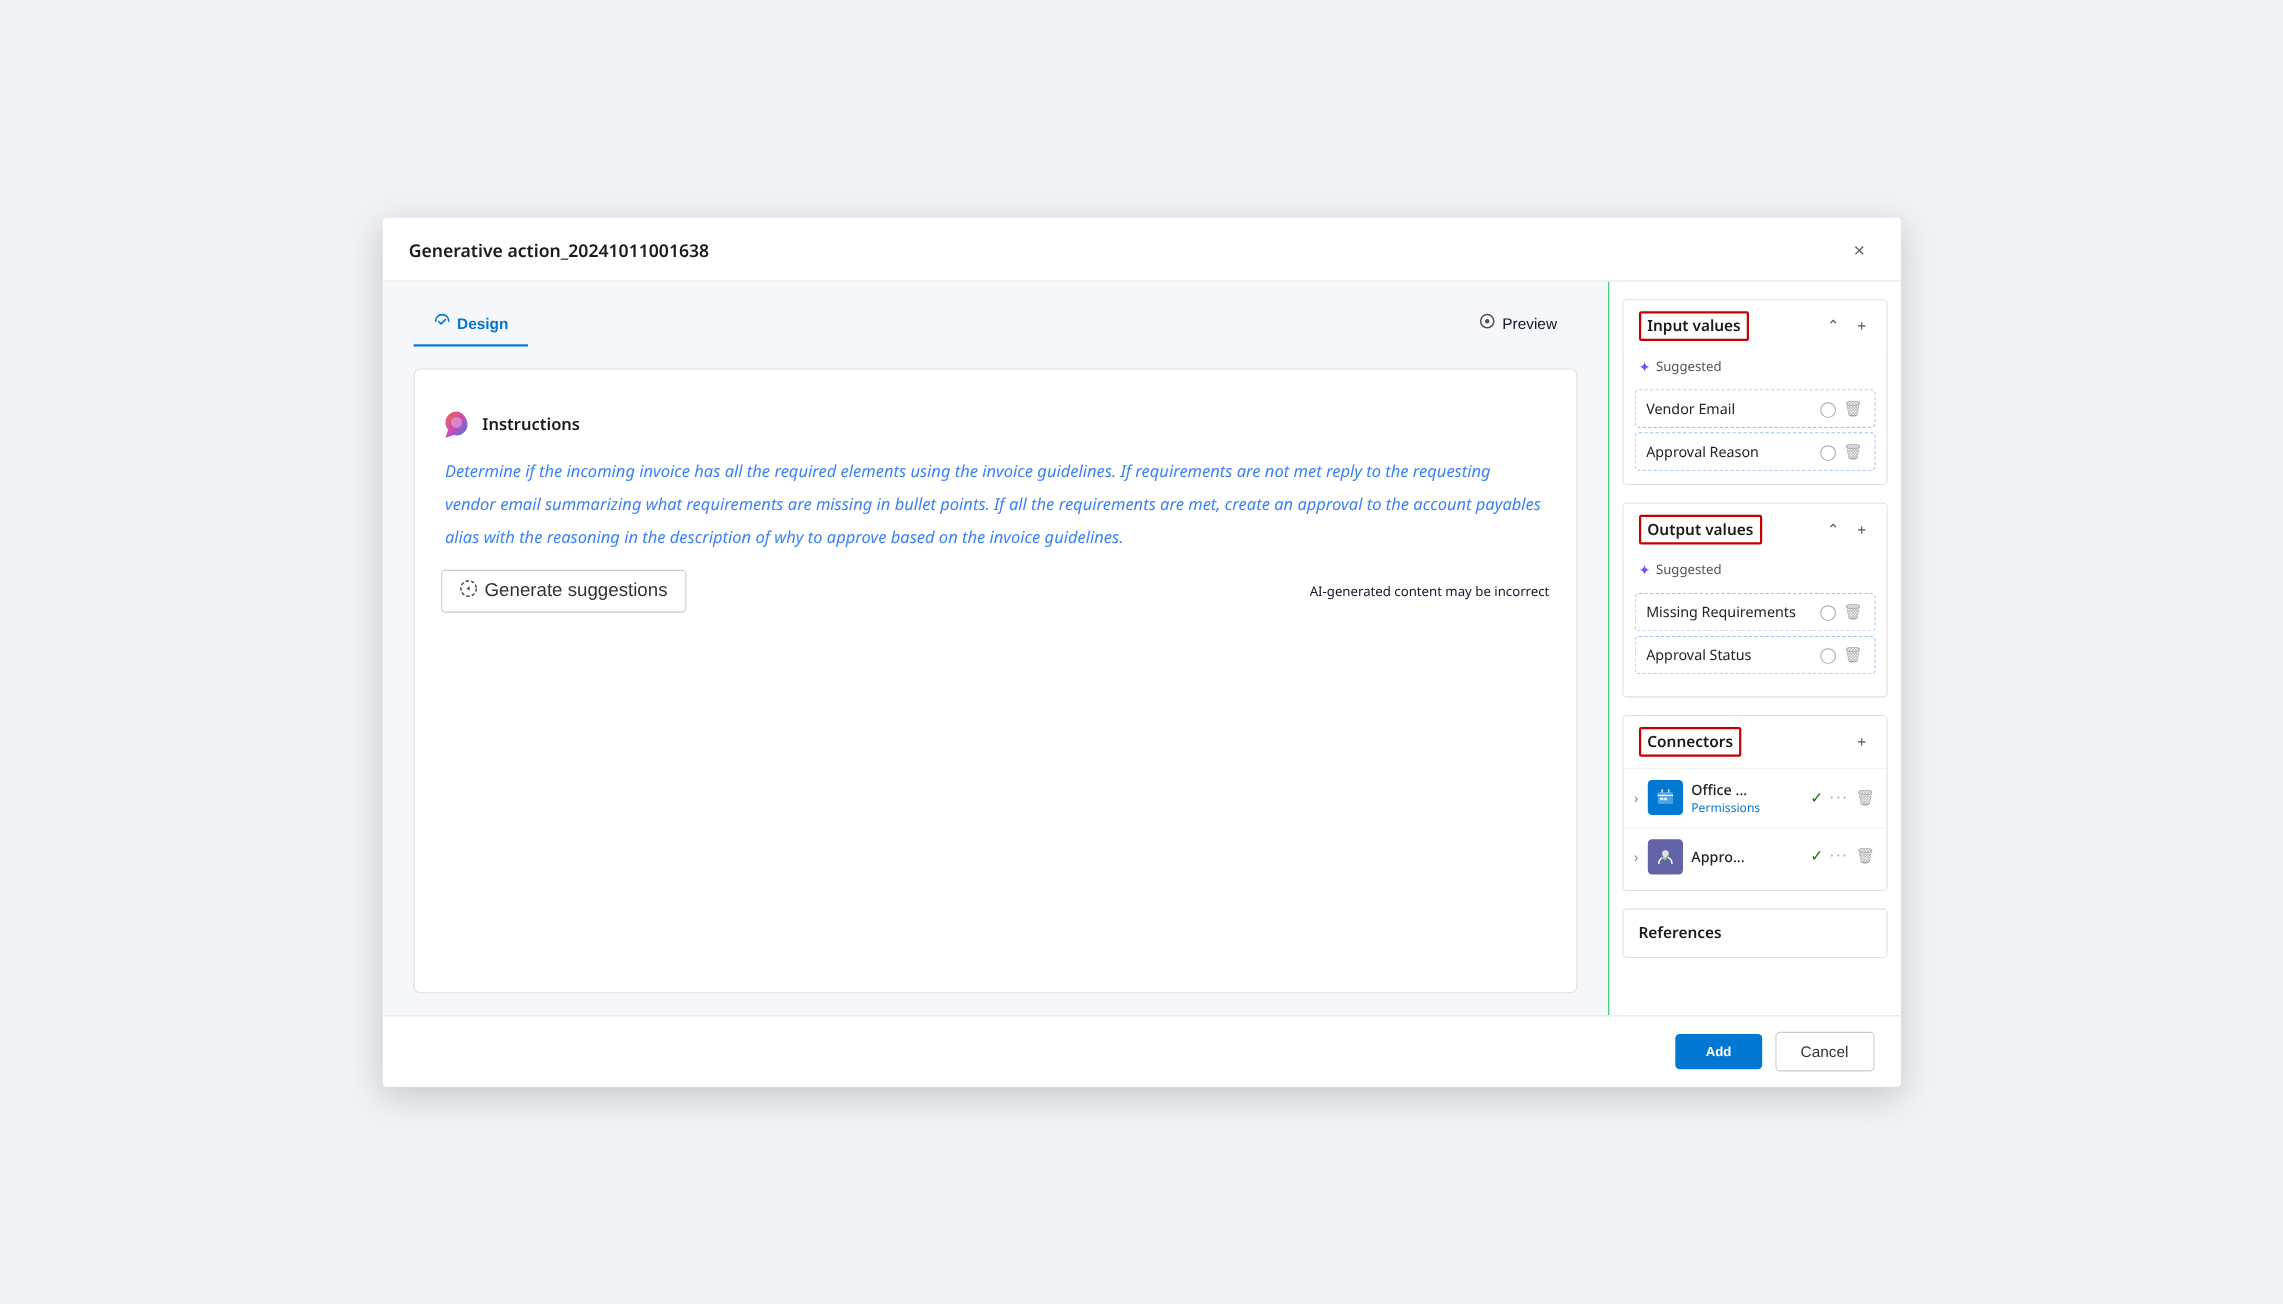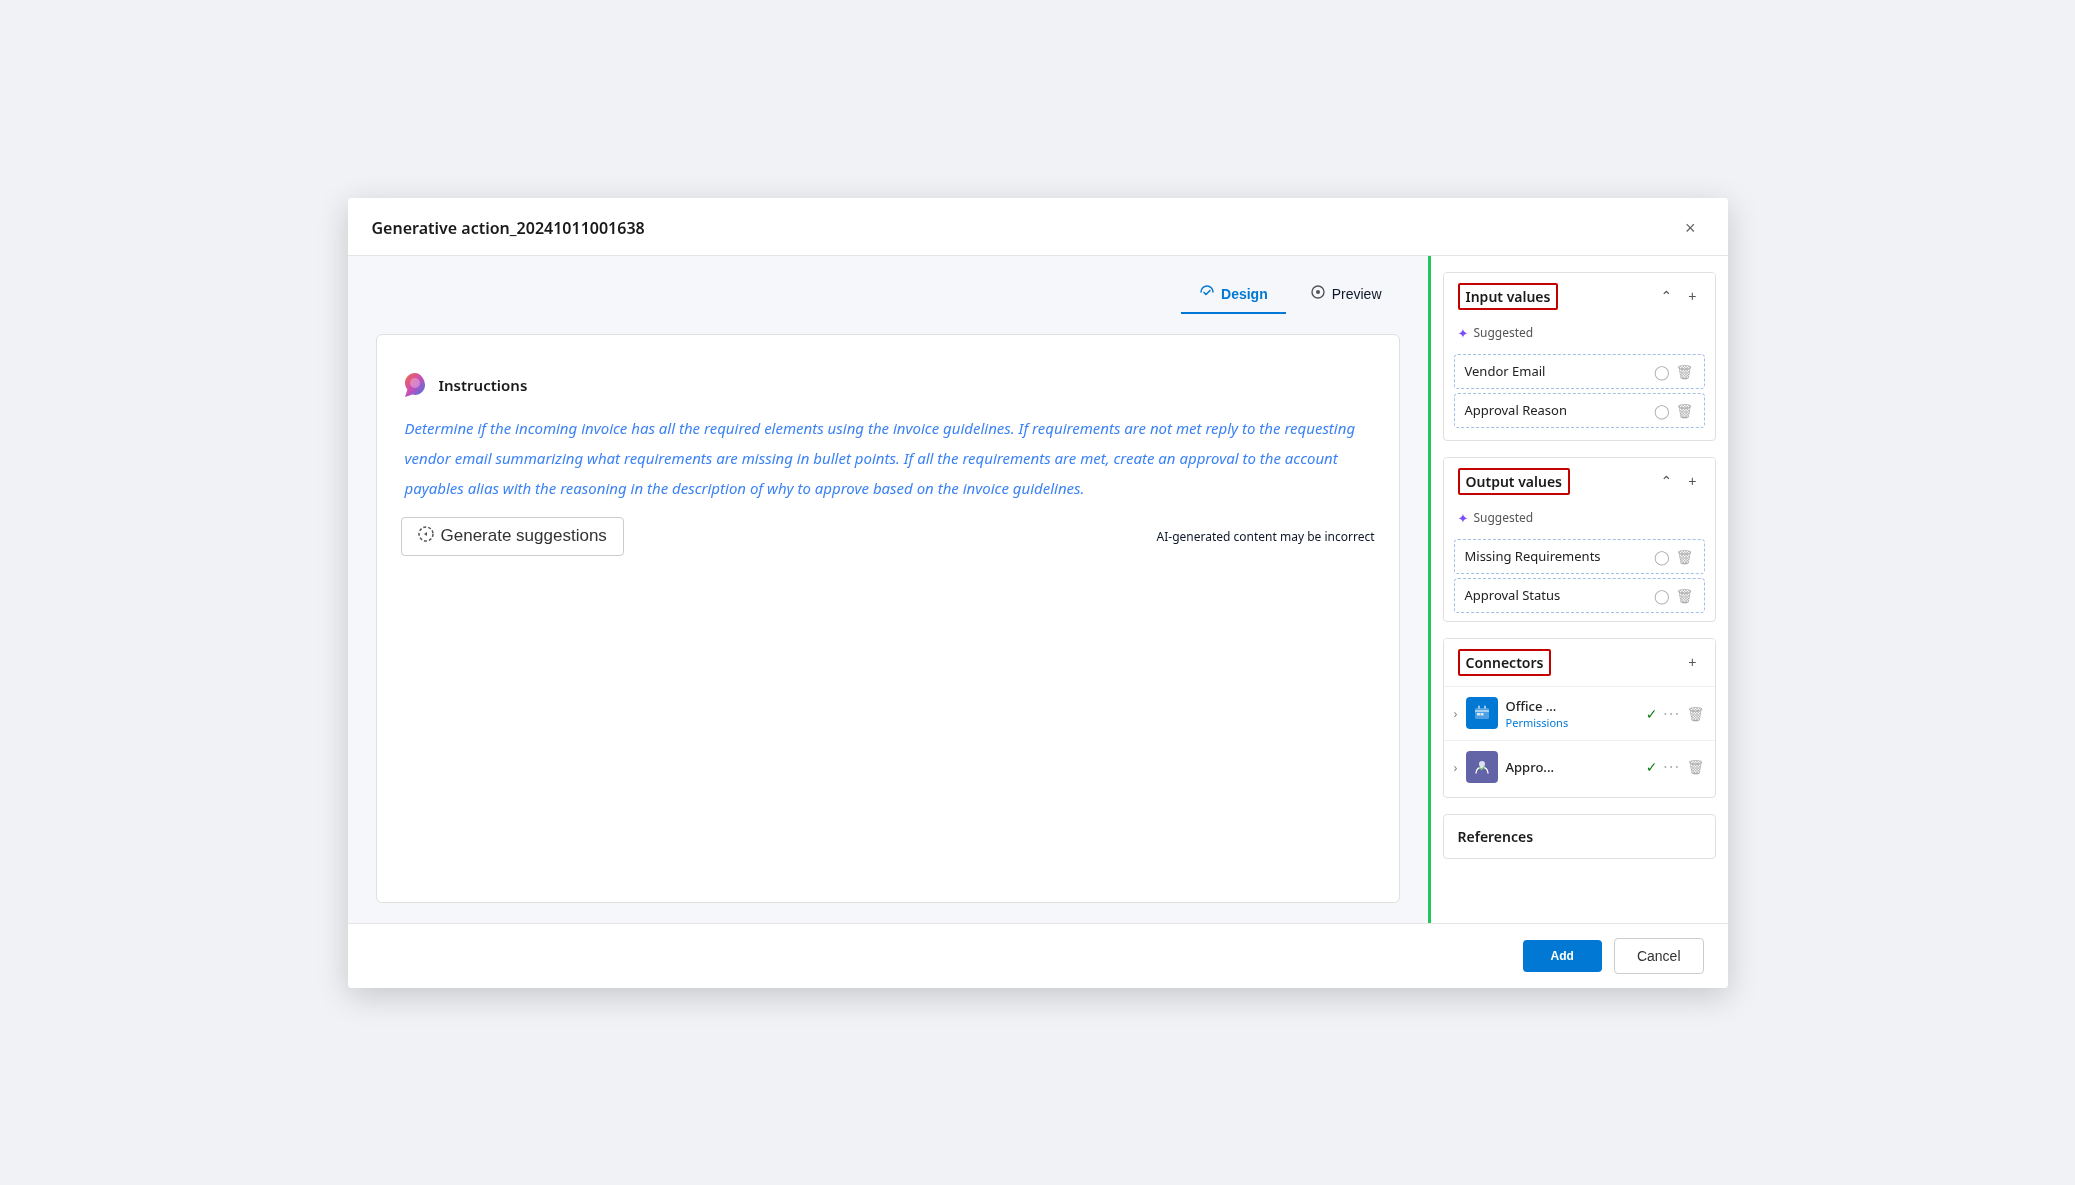--- a/index.html
+++ b/index.html
@@ -54,21 +54,21 @@
     .main-area {
       flex: 1;
       padding: 20px 28px;
       background: #f5f7fa;
       display: flex;
       flex-direction: column;
     }
     .tab-bar {
       display: flex;
       align-items: center;
-      justify-content: flex-end;
+      justify-content: space-between;
       gap: 6px;
       margin-bottom: 20px;
     }
     .tab {
       display: flex;
       align-items: center;
       gap: 6px;
       padding: 8px 18px;
       border: none;
       background: none;
@@ -129,22 +129,22 @@
       font-size: 17px;
       color: #333;
     }
     .ai-disclaimer {
       font-size: 12px;
       color: #0f172a;
       text-align: right;
     }
     
     .sidebar {
-      width: 300px;
-      border-left: 3px solid #22c55e;
+      width: 266px;
+      border-left: 1px solid #22c55e;
       background: #fff;
       overflow-y: auto;
       padding: 16px 0;
     }
     .sidebar-section {
       margin: 0 12px 16px 12px;
       border: 1px solid #e0e0e0;
       border-radius: 4px;
       overflow: hidden;
     }
@@ -420,21 +420,21 @@
           <span style="color:#7c4dff; font-size:13px;">✦</span>
           <span>Suggested</span>
         </div>
         <div class="input-row">
           <span class="input-row-label">Missing Requirements</span>
           <div class="input-row-actions">
             <span class="check-icon">◯</span>
             <span class="trash-icon">🗑</span>
           </div>
         </div>
-        <div class="input-row" style="margin-bottom: 8px;">
+        <div class="input-row" style="margin-bottom: 20px;">
           <span class="input-row-label">Approval Status</span>
           <div class="input-row-actions">
             <span class="check-icon">◯</span>
             <span class="trash-icon">🗑</span>
           </div>
         </div>
       </div>
 
       <div class="connectors-section">
         <div class="sidebar-section-header">

